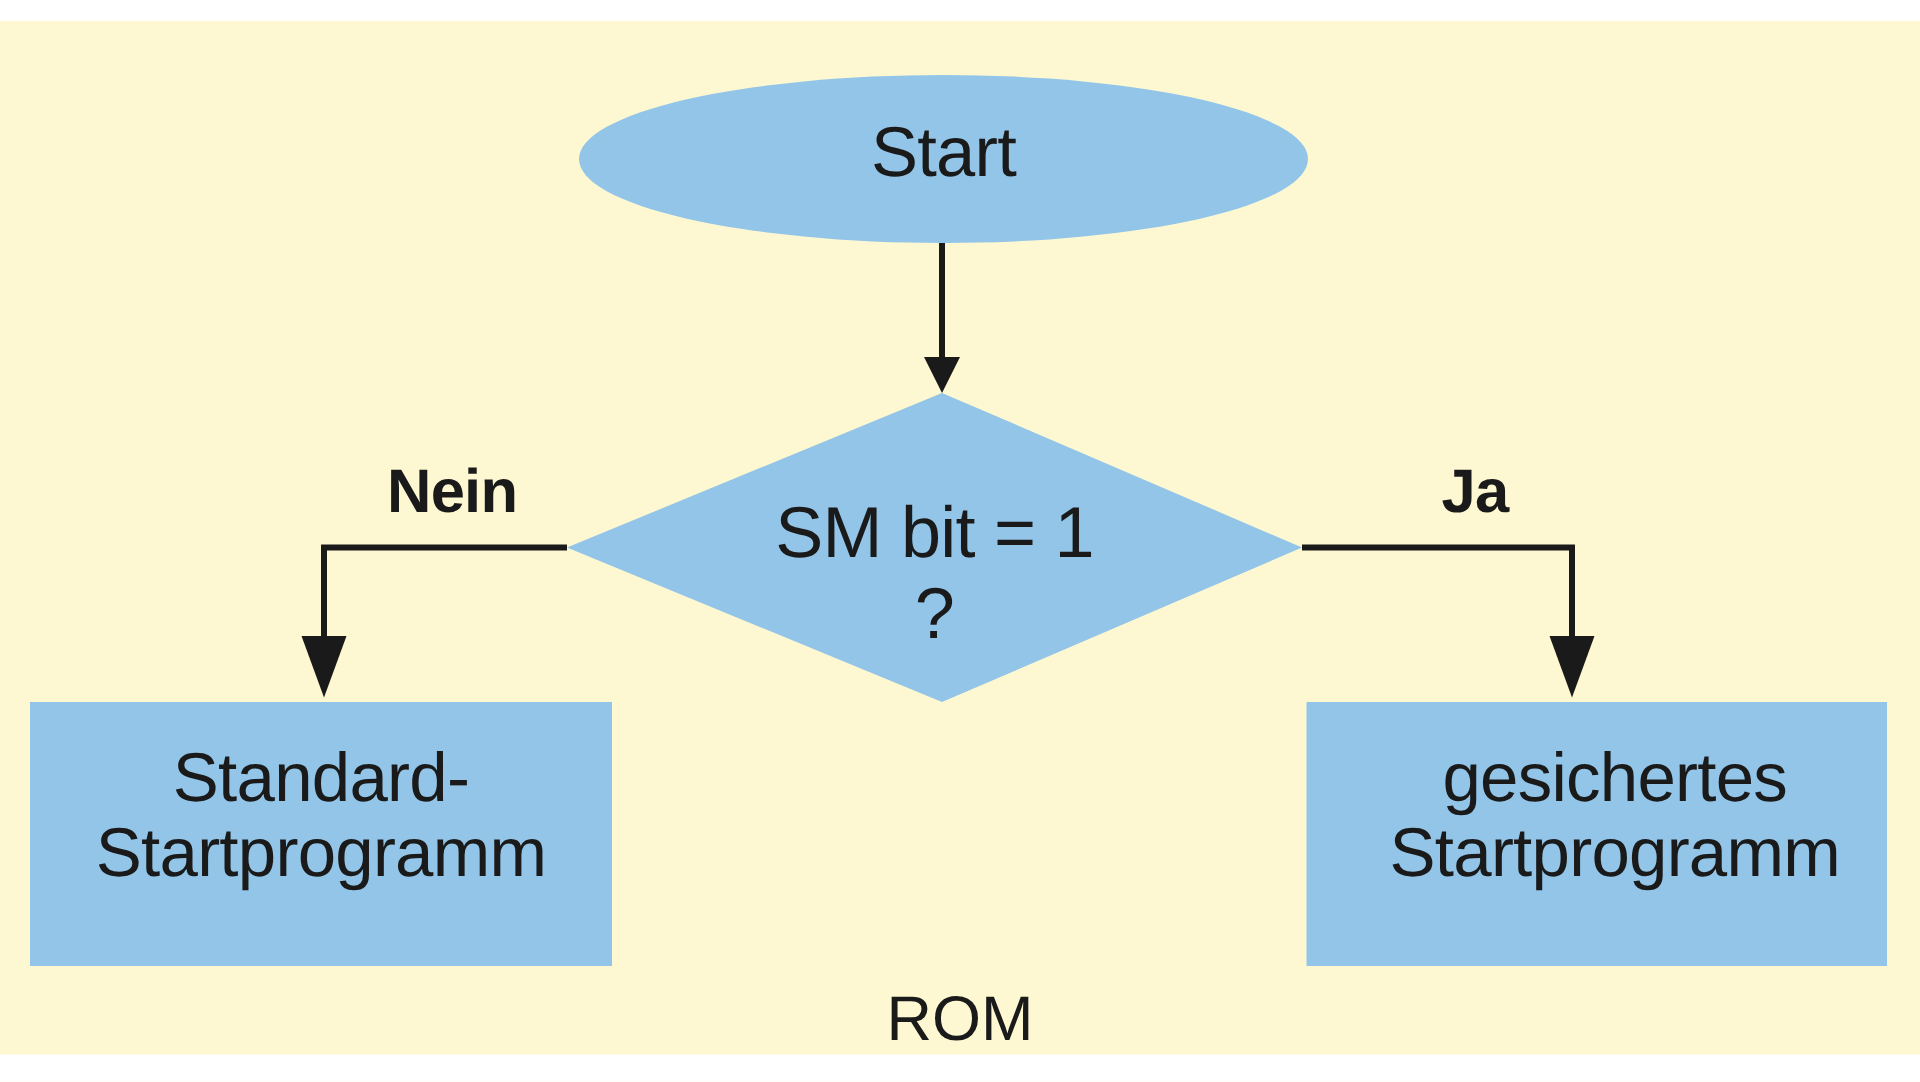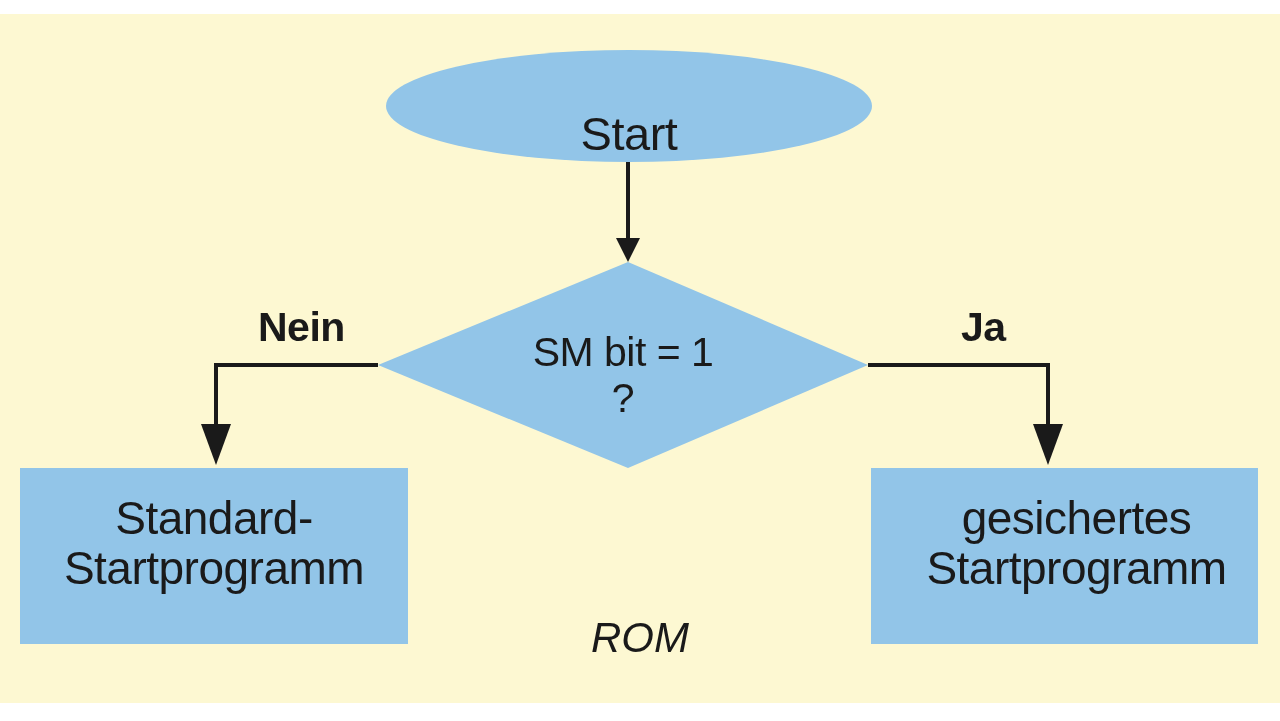--- a/index.html
+++ b/index.html
@@ -44,27 +44,26 @@
     font-weight: 400;
     line-height: 1.08;
     white-space: nowrap;
     letter-spacing: -0.5px;
   }
   #start-label {
     left: 386px;
     top: 76px;
     width: 486px;
     font-size: 47px;
-    margin-top: 33px;
   }
   #decision-label {
     left: 378px;
     top: 330px;
     width: 490px;
-    font-size: 41px;
+    font-size: 48px;
   }
   #decision-label .line2 {
     display: block;
     margin-top: 2px;
   }
   #left-box-label {
     left: 20px;
     top: 494px;
     width: 388px;
     font-size: 46px;
@@ -93,28 +92,27 @@
     left: 258px;
     top: 304px;
   }
   #edge-label-yes {
     left: 961px;
     top: 304px;
   }
   #rom-caption {
     position: absolute;
     left: 0;
-    top: 614px;
+    top: 655px;
     width: 1280px;
     text-align: center;
     font-size: 42px;
     color: #1a1a1a;
     letter-spacing: 0px;
     font-family: "Liberation Sans", sans-serif;
-    font-style: italic;
   }
 </style>
 </head>
 <body>
 
 <div id="figure">
 
   <div id="canvas"></div>
 
   <svg id="diagram-svg" viewBox="0 0 1280 721">

